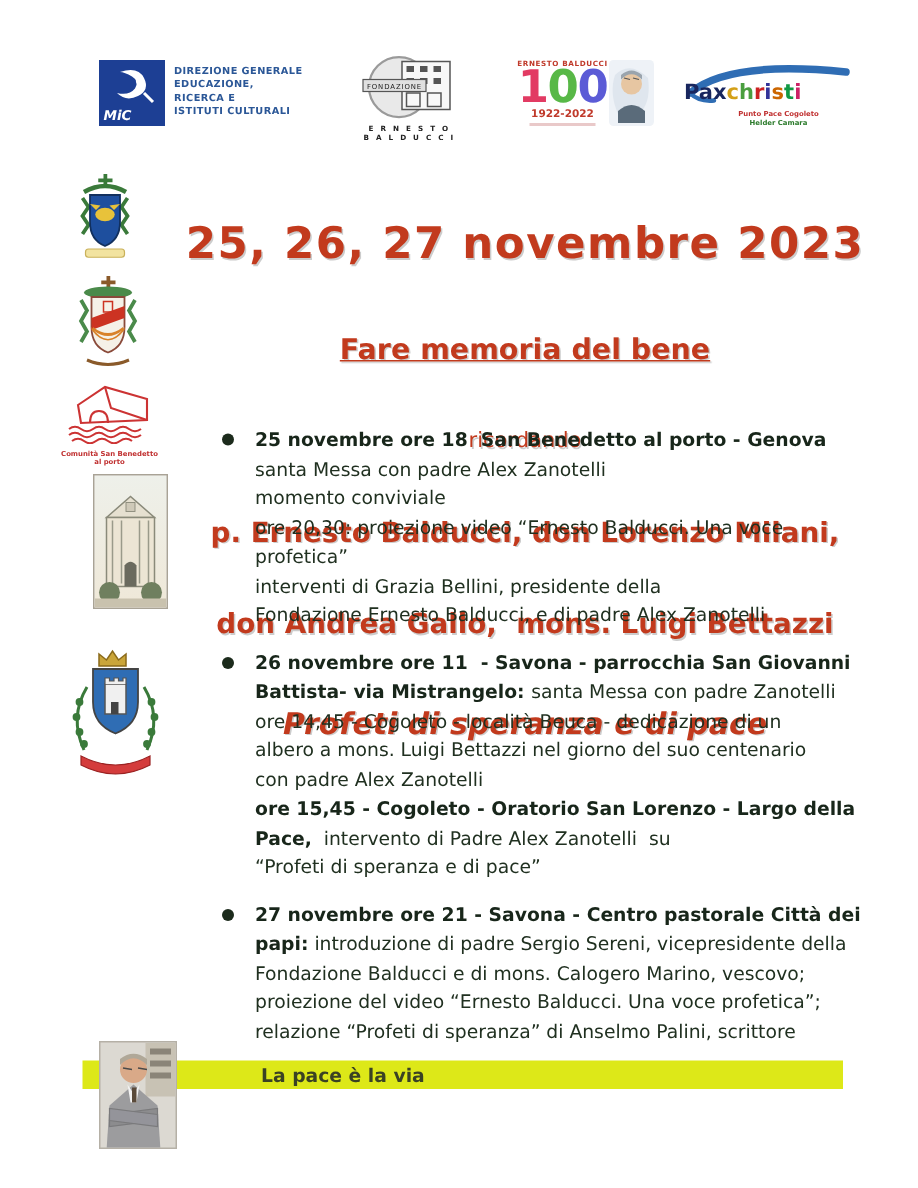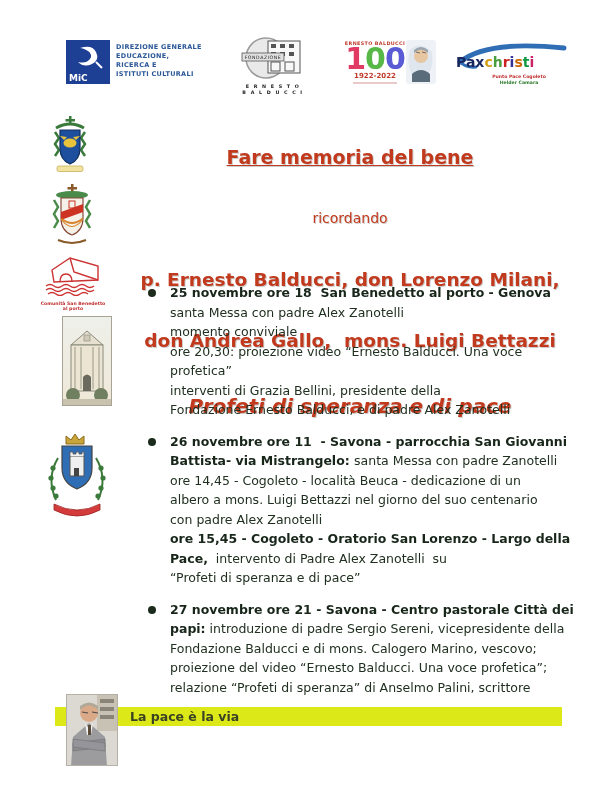--- a/index.html
+++ b/index.html
@@ -49,35 +49,35 @@
 
   
   .events{position:absolute;left:146px;top:283px;width:446px;color:#203020;}
   .event-item{position:relative;padding-left:24px;margin-bottom:12px;font-size:12.5px;line-height:19.5px;}
   .event-bullet{position:absolute;left:2px;top:6px;width:8px;height:8px;border-radius:50%;background:#1c2b1c;}
   .event-line{white-space:pre-wrap;}
   .seg-bold{font-weight:bold;color:#18261a;}
 
   
   .footer-bar{position:absolute;left:55px;top:707px;width:507px;height:19px;background:#dde818;z-index:1;}
-  .footer-slogan{padding-left:75px;font-size:12.5px;font-weight:bold;line-height:19px;color:#3a4224;}
+  .footer-slogan{padding-left:75px;font-size:12.5px;font-weight:bold;line-height:19px;color:#3a4224;margin-left:44px;}
 </style>
 </head>
 <body>
 
 <div id="page" data-name="flyer-page">
 
   <div class="logo mic-wrap" data-name="mic-logo">
     <div class="mic-square" data-name="mic-emblem-icon">
       <svg width="44" height="44" viewBox="0 0 44 44">
         <path d="M14,8 q12,-4 16,4 q4,8 -4,12 q-8,4 -14,-2 q8,2 12,-3 q3,-5 -2,-8 q-5,-3 -8,-3 z" fill="#ffffff"></path>
         <circle cx="27" cy="14" r="2.4" fill="#ffffff"></circle>
         <path d="M30,22 l6,6" stroke="#ffffff" stroke-width="2"></path>
       </svg>
-      <span style="position:absolute;left:3px;bottom:1px;color:#fff;font-size:9px;font-weight:bold;" data-name="mic-abbr">MiC</span>
+      <span style="position:absolute;left:3px;bottom:1px;color:#fff;font-size:9px;font-weight:bold;font-style:italic;" data-name="mic-abbr">MiC</span>
     </div>
     <div class="mic-text" data-name="mic-ministry-text">
       <div data-name="mic-line">DIREZIONE GENERALE</div>
       <div data-name="mic-line">EDUCAZIONE,</div>
       <div data-name="mic-line">RICERCA E</div>
       <div data-name="mic-line">ISTITUTI CULTURALI</div>
     </div>
   </div>
 
   <div class="logo fond-wrap" data-name="fondazione-balducci-logo">
@@ -221,20 +221,21 @@
       <path d="M15,17 l6,1 m4,-1 l6,1" stroke="#4a4a4a" stroke-width="1" fill="none"></path>
       <path d="M6,42 L22,28 L38,42 L40,72 L4,72 z" fill="#9c9c9e"></path>
       <path d="M18,28 L22,34 L26,28 L24,40 L20,40 z" fill="#f2f2f2"></path>
       <rect x="21" y="30" width="3" height="10" fill="#5a4a3a"></rect>
       <path d="M6,48 L38,44 L38,52 L6,56 z" fill="#8c8c8e" stroke="#7a7a7c" stroke-width=".8"></path>
       <path d="M38,48 L6,44 L6,52 L38,56 z" fill="#94949a" stroke="#7a7a7c" stroke-width=".8"></path>
     </svg>
   </div>
 
   <div class="title-block" data-name="title-block">
+    <div class="t-dates" data-name="event-dates">25, 26, 27 novembre 2023</div>
     <div class="t-sub1" data-name="event-subtitle">Fare memoria del bene</div>
     <div class="t-ric" data-name="ricordando-label">ricordando</div>
     <div class="t-names" data-name="remembered-names-line1">p. Ernesto Balducci, don Lorenzo Milani,</div>
     <div class="t-names" data-name="remembered-names-line2">don Andrea Gallo,  mons. Luigi Bettazzi</div>
     <div class="t-prof" data-name="event-motto">Profeti di speranza e di pace</div>
   </div>
 
   <div class="events" data-name="events-list">
       <div class="event-item" data-name="event-item">
         <span class="event-bullet" data-name="bullet-icon"></span>

